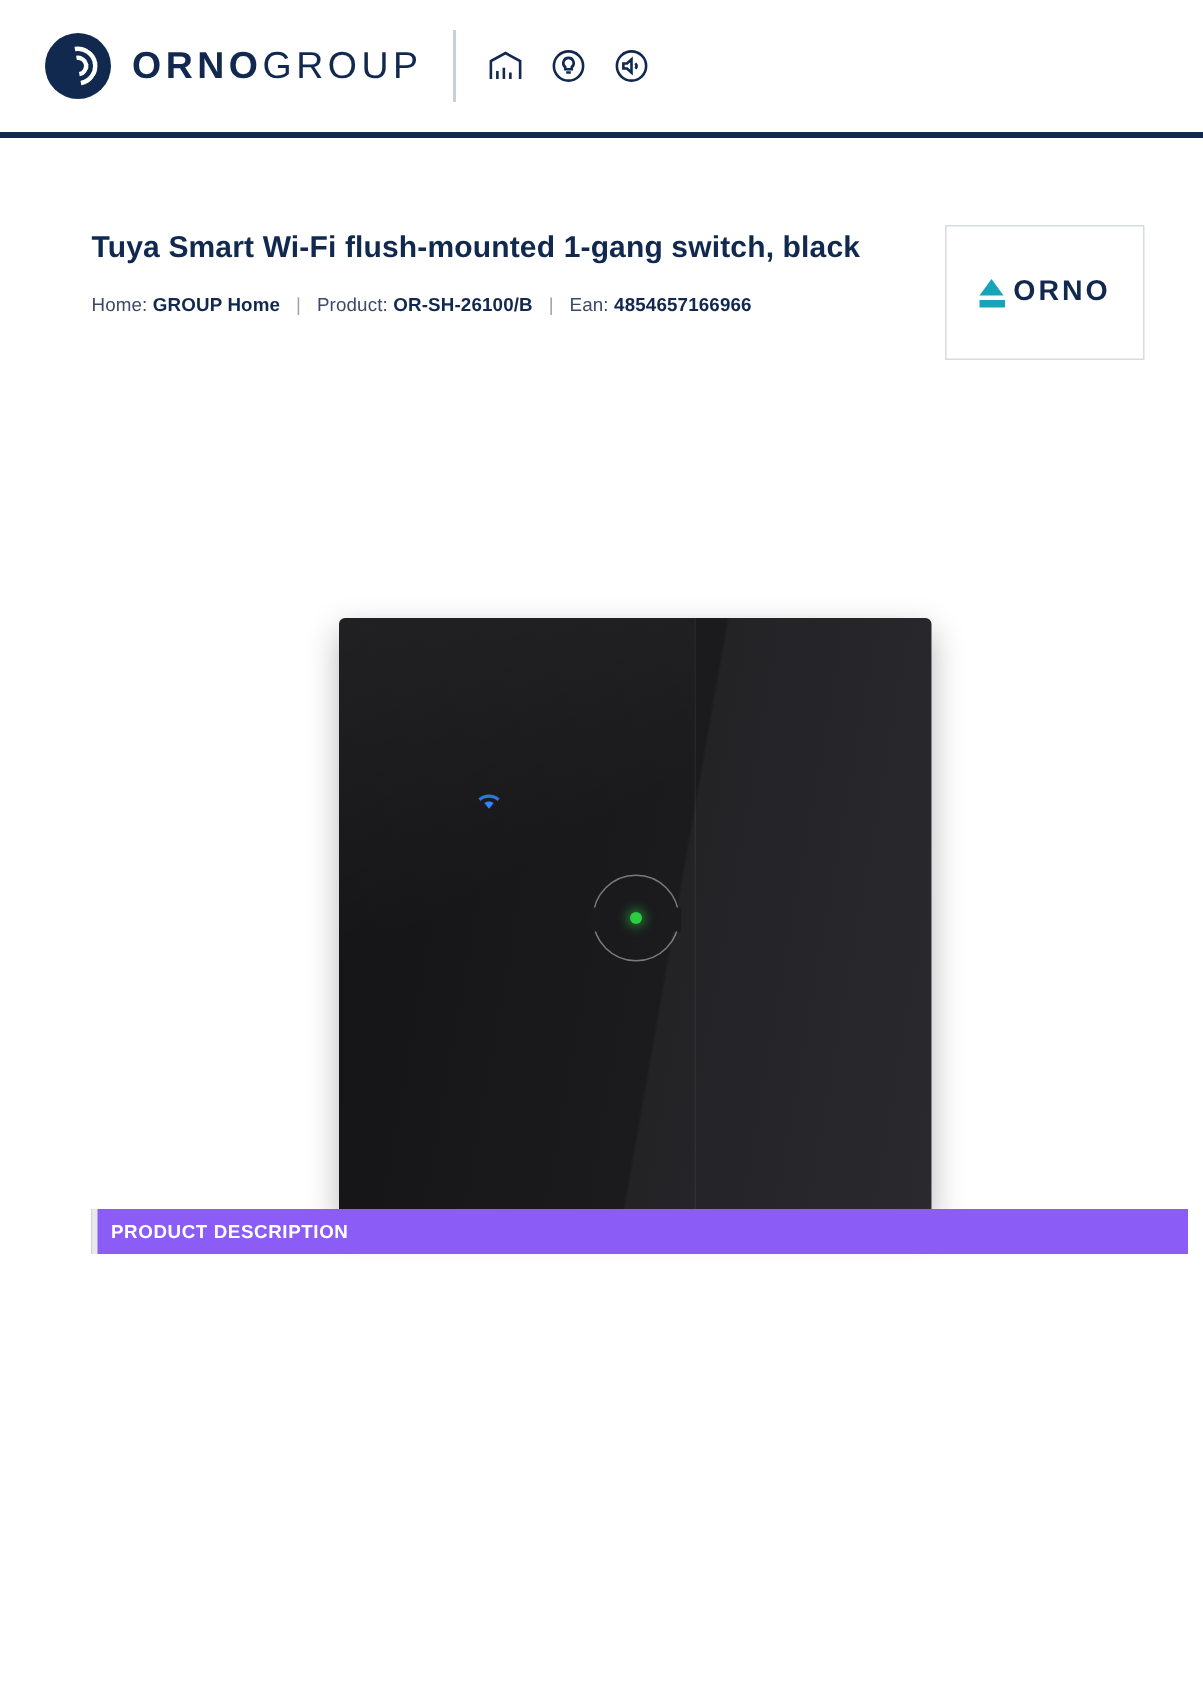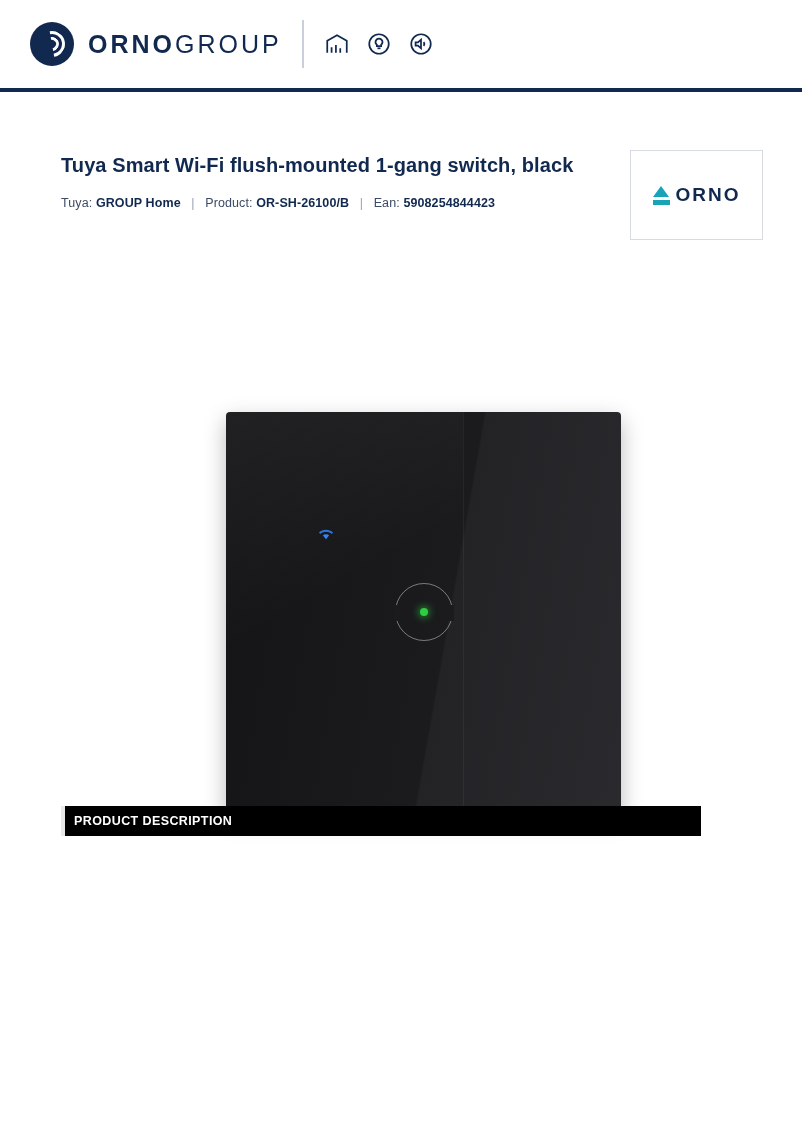--- a/index.html
+++ b/index.html
@@ -269,23 +269,23 @@
     height: 6px;
     background: linear-gradient(90deg, rgba(0,0,0,0) 0%, rgba(0,0,0,0.14) 14%, rgba(0,0,0,0.22) 50%, rgba(0,0,0,0.14) 86%, rgba(0,0,0,0) 100%);
     border-radius: 50%;
     filter: blur(1.5px);
   }
 
   
   .section-bar {
     position: absolute;
     left: 39px;
-    width: 640px;
+    width: 731px;
     height: 30px;
-    background: #000000;
+    background: #8b5cf6;
     display: flex;
     align-items: center;
     box-sizing: border-box;
     border-left: 4px solid #e8e8e8;
   }
   .section-bar span {
     color: #ffffff;
     font-size: 12.5px;
     font-weight: 700;
     letter-spacing: 0.4px;
@@ -323,28 +323,28 @@
   </div>
 
 </div>
 <div class="header-rule"></div>
 
 <div class="content">
 
   <div class="product-head">
     <h1 class="product-title">Tuya Smart Wi-Fi flush-mounted 1-gang switch, black</h1>
     <div class="product-meta">
-      <span>Tuya:</span>
+      <span>Home:</span>
       <b>GROUP Home</b>
       <span class="sep">|</span>
       <span>Product:</span>
       <b>OR-SH-26100/B</b>
       <span class="sep">|</span>
       <span>Ean:</span>
-      <b>5908254844423</b>
+      <b>4854657166966</b>
     </div>
   </div>
 
   <div class="brand-box">
     <div class="brand-box-inner">
       <div class="brand-glyph"></div>
       <div class="brand-word">ORNO</div>
     </div>
   </div>
 

